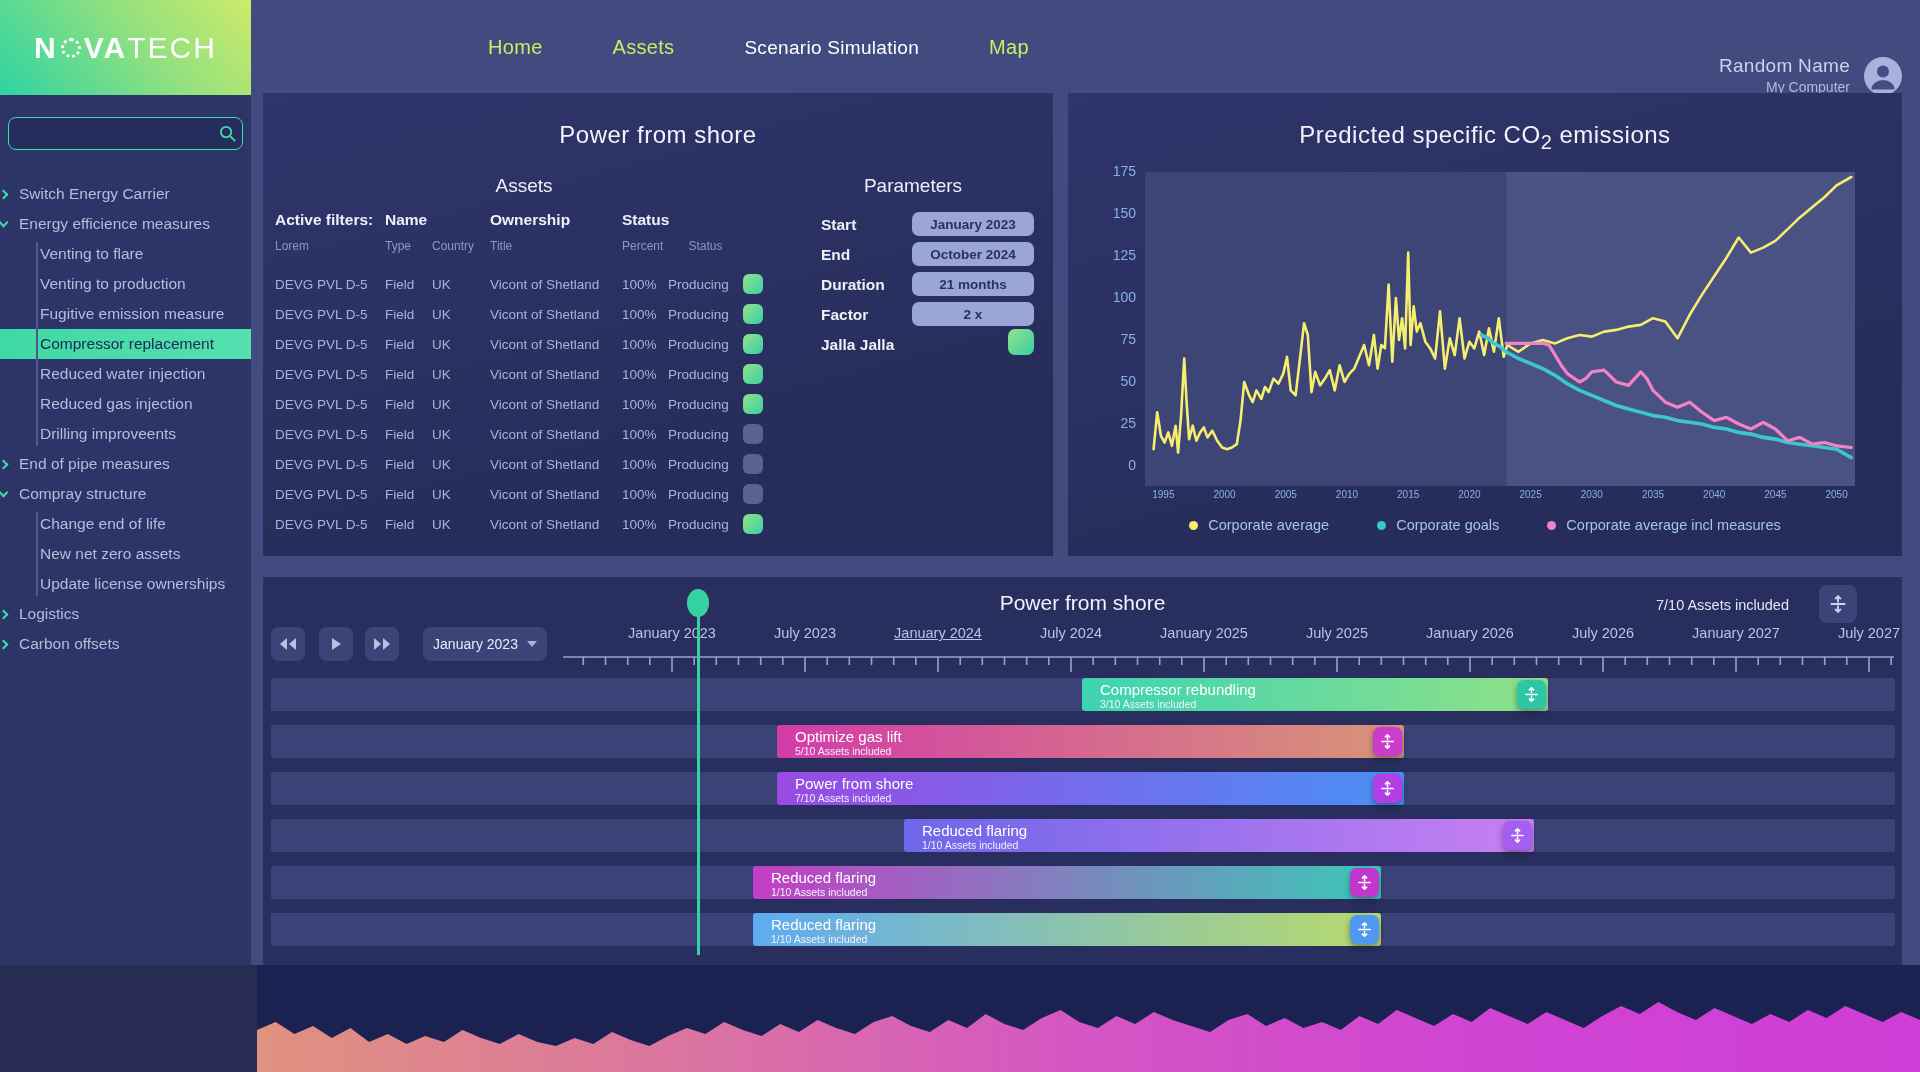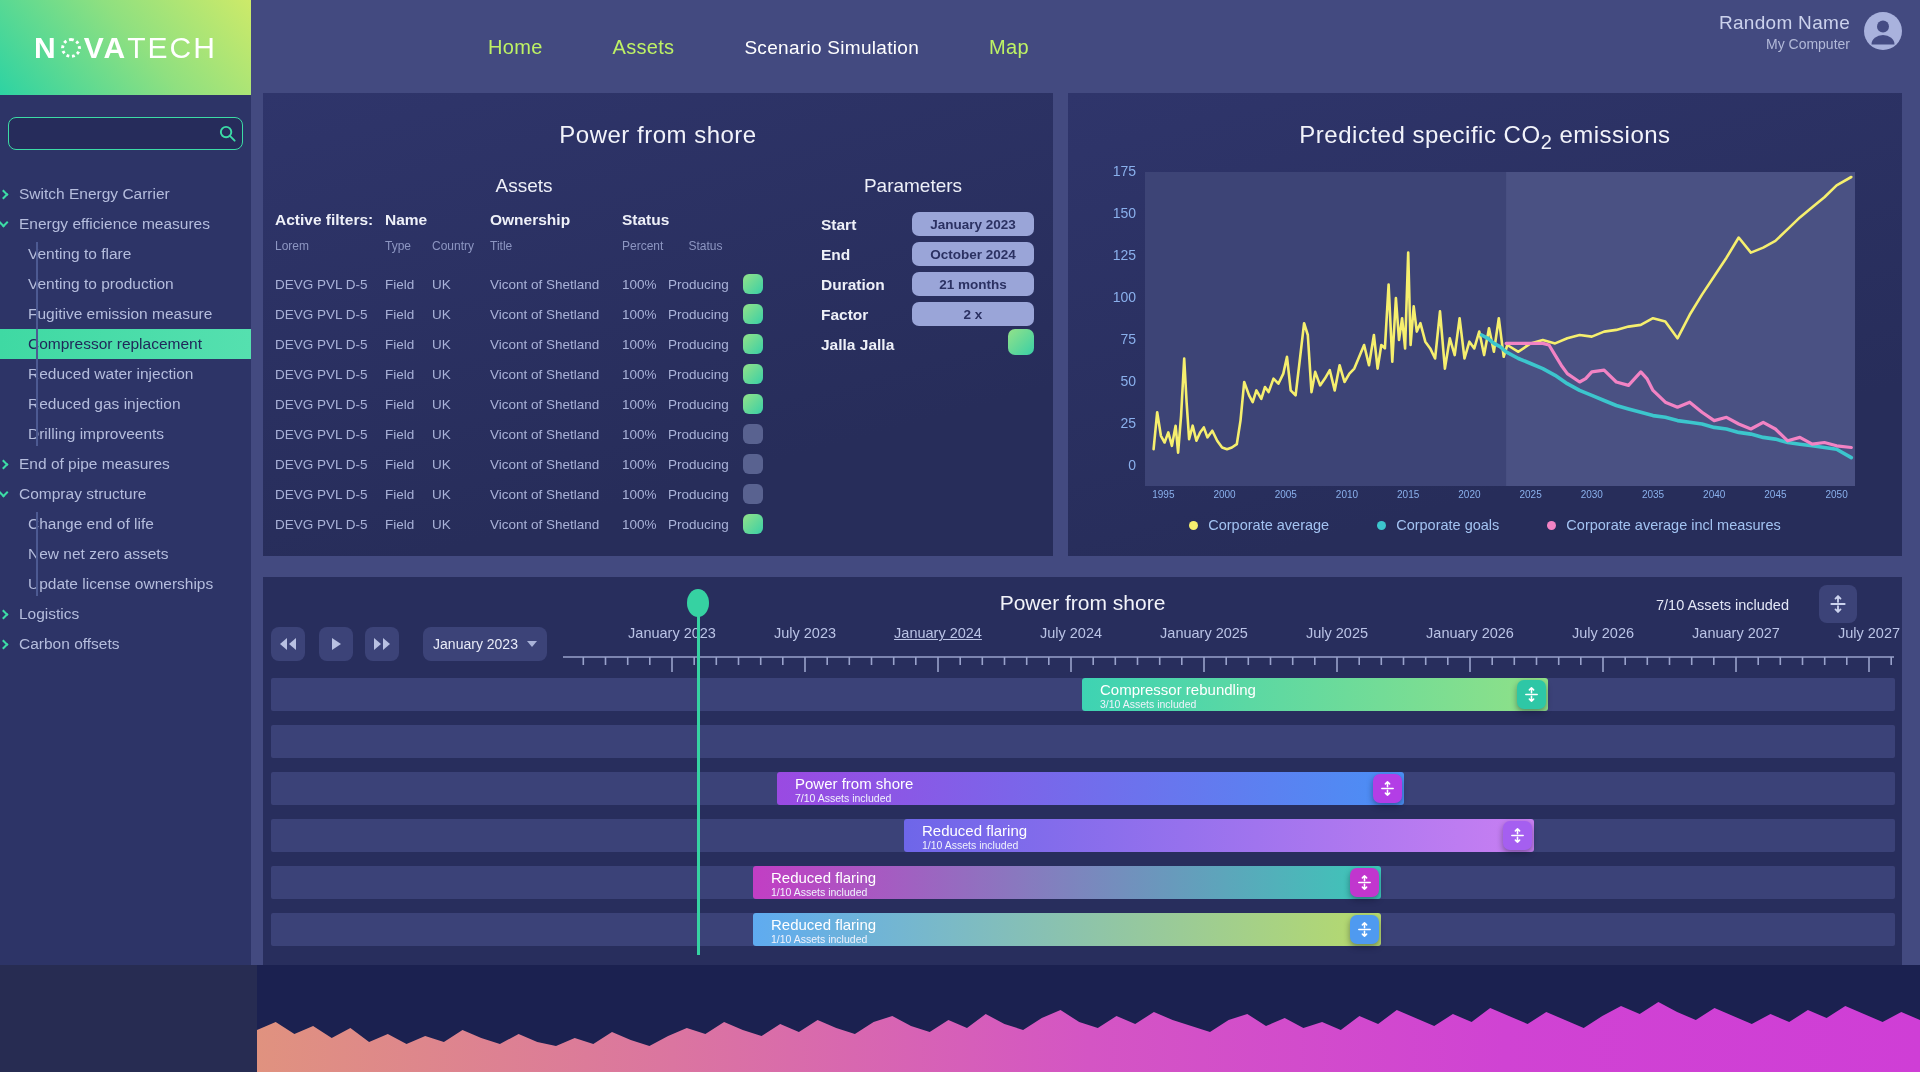--- a/index.html
+++ b/index.html
@@ -8,38 +8,38 @@
   body{position:relative;overflow:hidden;background:#434a80;font-family:"Liberation Sans",sans-serif;-webkit-font-smoothing:antialiased}
 
   
   .logo-block{position:absolute;left:0;top:0;width:251px;height:95px;display:flex;align-items:center;justify-content:center;background:linear-gradient(50deg,#2dd3a3 0%,#8fe080 55%,#cdea69 100%)}
   .logo-text{color:#fff;font-size:30px;font-weight:700;letter-spacing:2px;display:flex;align-items:center}
   .logo-o{display:inline-block;width:20px;height:20px;border:3px dotted #fff;border-radius:50%;margin:0 3px}
   .logo-thin{font-weight:300}
   .main-nav{position:absolute;left:488px;top:0;height:95px;display:flex;align-items:center;gap:70px}
   .nav-item{font-size:20px;color:#bef264;cursor:pointer;letter-spacing:.3px}
   .nav-item.active{color:#fff;font-size:19px;font-weight:400}
-  .user-block{position:absolute;right:18px;top:12px;height:95px;display:flex;align-items:flex-start;gap:14px}
+  .user-block{position:absolute;right:18px;top:0;height:95px;display:flex;align-items:flex-end;gap:14px}
   .user-text{text-align:right}
   .user-name{font-size:19px;color:#ccd2ec;letter-spacing:.3px}
   .user-device{font-size:14px;color:#b2b9d8;margin-top:2px}
 
   
   .sidebar{position:absolute;left:0;top:95px;width:251px;height:870px;background:#2d3467}
   .search-box{position:absolute;left:8px;right:8px;top:22px;height:33px;border:1.5px solid #3cdca6;border-radius:8px;background:rgba(26,32,70,.35);display:flex;align-items:center}
   .search-box input{flex:1;height:100%;background:transparent;border:none;outline:none;color:#e8ebf8;font-size:14px;padding:0 10px;font-family:"Liberation Sans",sans-serif}
   .search-icn{width:30px;display:flex;justify-content:center;cursor:pointer}
   .tree{position:absolute;left:0;right:0;top:84px;font-size:15.5px;color:#b5bddd}
   .t-parent{height:30px;display:flex;align-items:center;padding-left:0;cursor:pointer}
   .chev{display:inline-block;width:7px;height:7px;border-right:2px solid #3cdca6;border-bottom:2px solid #3cdca6;margin-right:12px;flex:0 0 auto}
   .chev-r{transform:rotate(-45deg)}
   .chev-d{transform:rotate(45deg);margin-top:-4px}
   .t-children{position:relative}
   .t-children::before{content:"";position:absolute;left:36px;top:3px;bottom:3px;width:2px;background:#4d5a92}
-  .t-child{height:30px;line-height:30px;padding-left:28px;cursor:pointer;white-space:nowrap}
+  .t-child{height:30px;line-height:30px;padding-left:40px;cursor:pointer;white-space:nowrap}
   .t-child.sel{background:linear-gradient(90deg,#3fd9a3,#55e0af);color:#20295a}
 
   
   .card{position:absolute;background:linear-gradient(165deg,#2f356b 0%,#272d5a 75%)}
   .power-card{left:263px;top:93px;width:790px;height:463px}
   .chart-card{left:1068px;top:93px;width:834px;height:463px}
   .card-title{position:absolute;left:0;right:0;top:28px;text-align:center;color:#f2f3fa;font-size:24px;font-weight:500;letter-spacing:.5px}
   .sec-head{position:absolute;top:82px;text-align:center;color:#eef0f8;font-size:19px;font-weight:500}
 
   
@@ -507,20 +507,33 @@
           <svg width="17" height="17" viewBox="0 0 24 24">
             <g stroke="#fff" stroke-width="2.2" fill="none" stroke-linecap="round" stroke-linejoin="round">
               <path d="M12 9.5 V2.5 M9 5.5 L12 2.5 L15 5.5"></path>
               <path d="M4 12 H20"></path>
               <path d="M12 14.5 V21.5 M9 18.5 L12 21.5 L15 18.5"></path>
             </g>
           </svg>
         </div>
       </div>
       <div class="grow" style="top: 148px;"></div>
+      <div class="gbar" style="top: 148px; left: 514px; width: 627px; background: linear-gradient(90deg, rgb(210, 59, 168), rgb(216, 149, 119));">
+        <div class="gb-t">Optimize gas lift</div>
+        <div class="gb-s">5/10 Assets included</div>
+        <div class="gb-icon" style="background: rgb(203, 60, 205);">
+          <svg width="17" height="17" viewBox="0 0 24 24">
+            <g stroke="#fff" stroke-width="2.2" fill="none" stroke-linecap="round" stroke-linejoin="round">
+              <path d="M12 9.5 V2.5 M9 5.5 L12 2.5 L15 5.5"></path>
+              <path d="M4 12 H20"></path>
+              <path d="M12 14.5 V21.5 M9 18.5 L12 21.5 L15 18.5"></path>
+            </g>
+          </svg>
+        </div>
+      </div>
       <div class="grow" style="top: 195px;"></div>
       <div class="gbar" style="top: 195px; left: 514px; width: 627px; background: linear-gradient(90deg, rgb(154, 74, 226), rgb(74, 144, 245));">
         <div class="gb-t">Power from shore</div>
         <div class="gb-s">7/10 Assets included</div>
         <div class="gb-icon" style="background: rgb(179, 62, 230);">
           <svg width="17" height="17" viewBox="0 0 24 24">
             <g stroke="#fff" stroke-width="2.2" fill="none" stroke-linecap="round" stroke-linejoin="round">
               <path d="M12 9.5 V2.5 M9 5.5 L12 2.5 L15 5.5"></path>
               <path d="M4 12 H20"></path>
               <path d="M12 14.5 V21.5 M9 18.5 L12 21.5 L15 18.5"></path>

